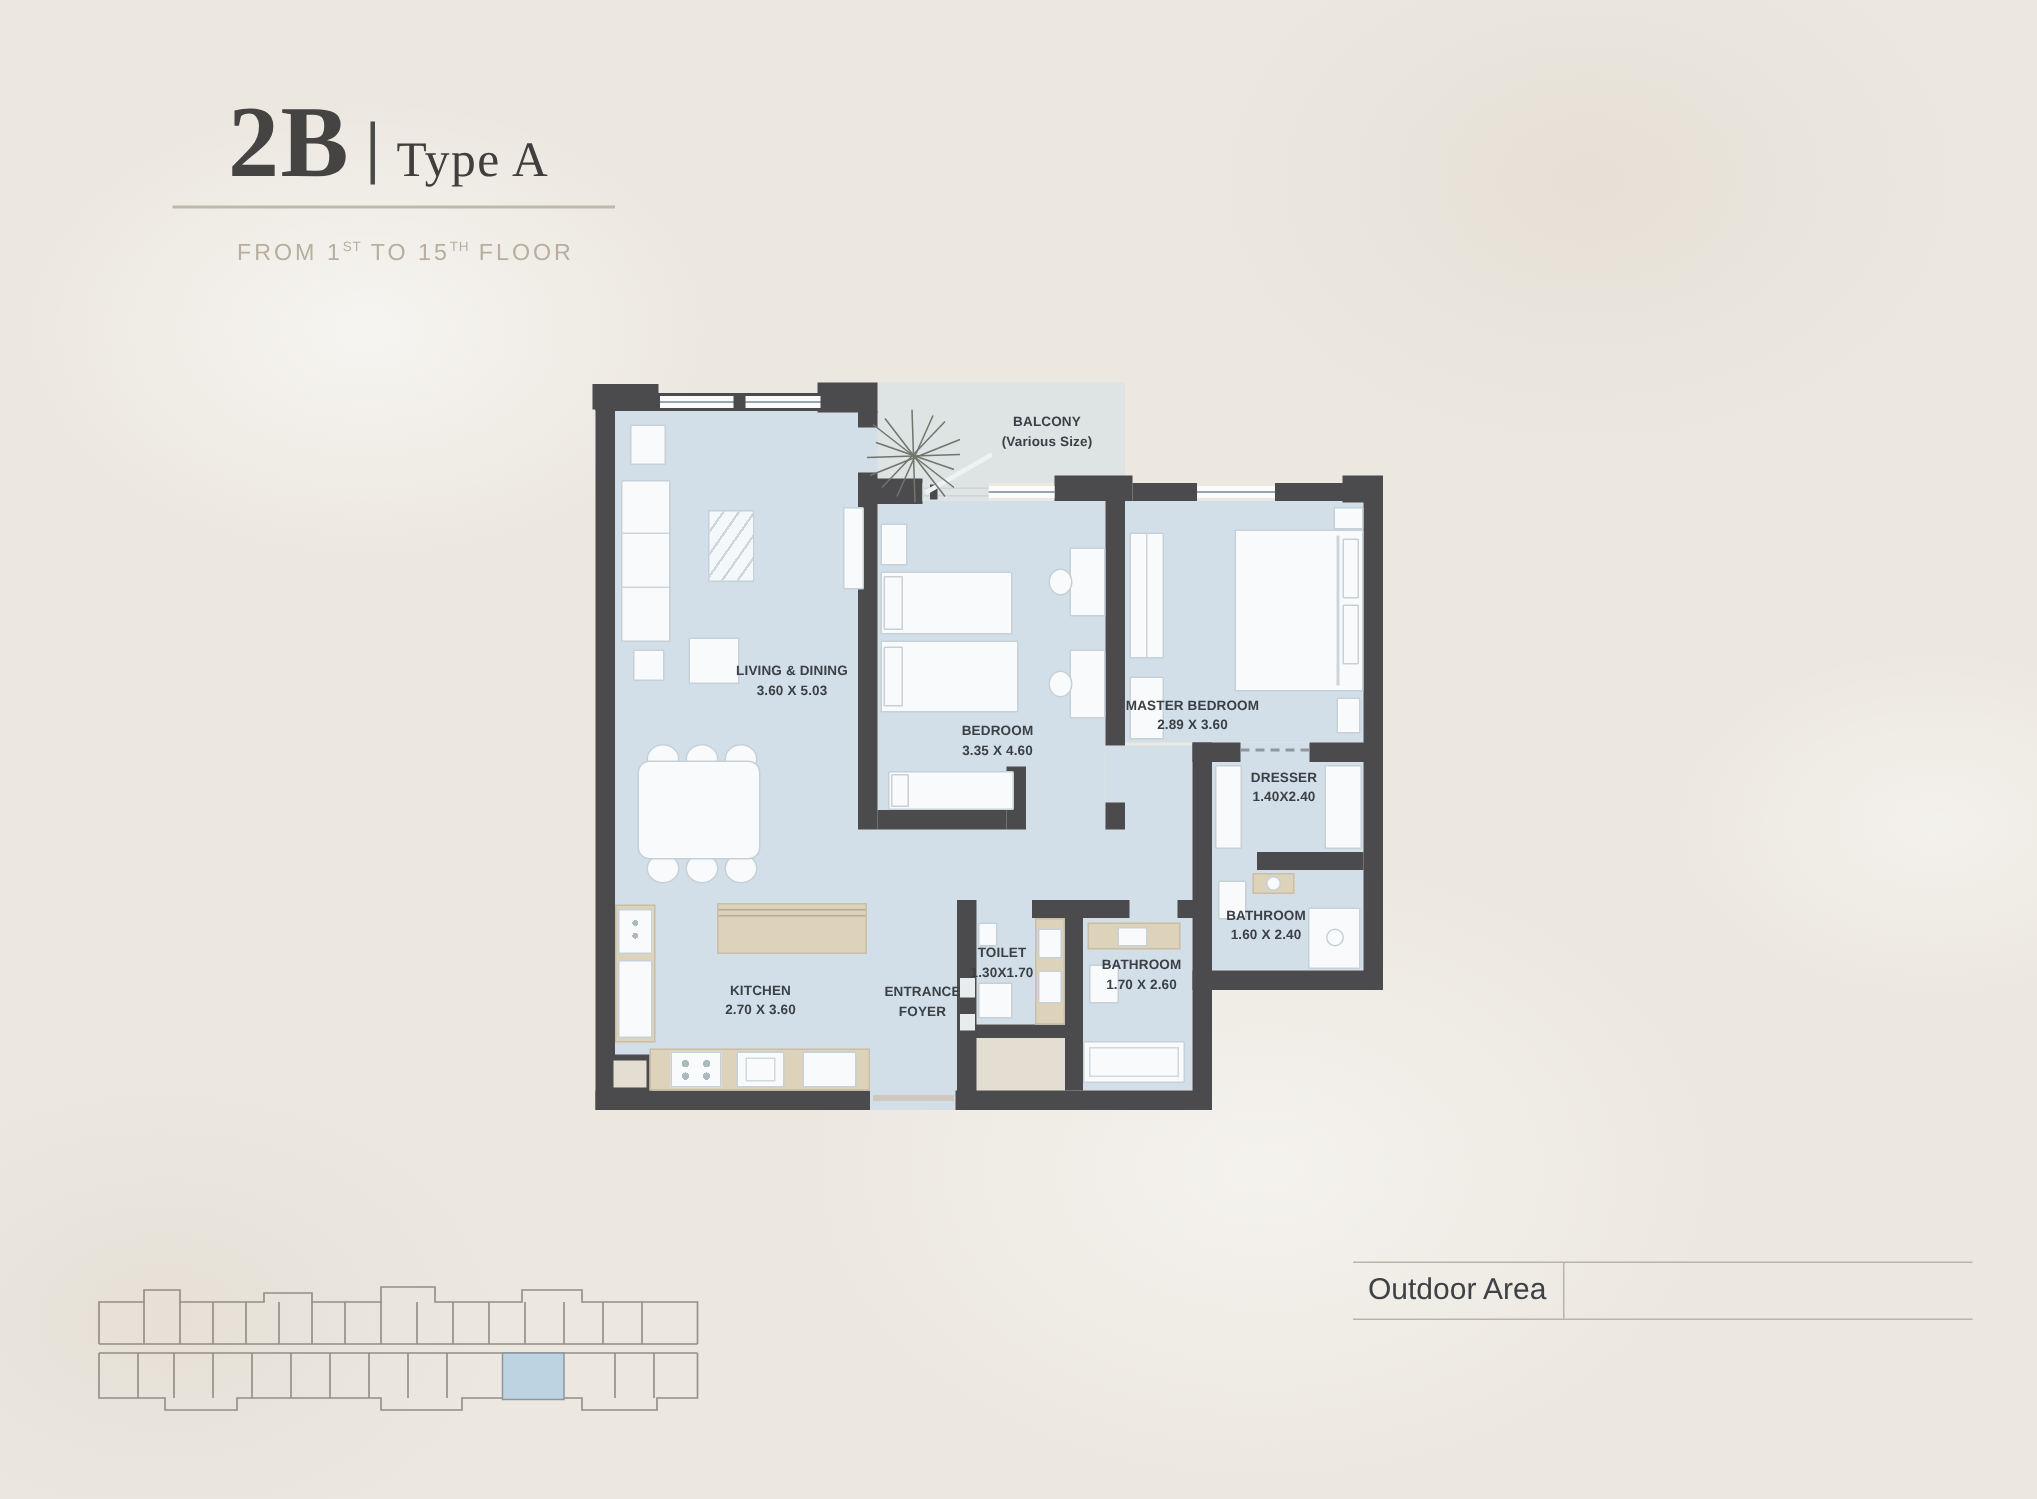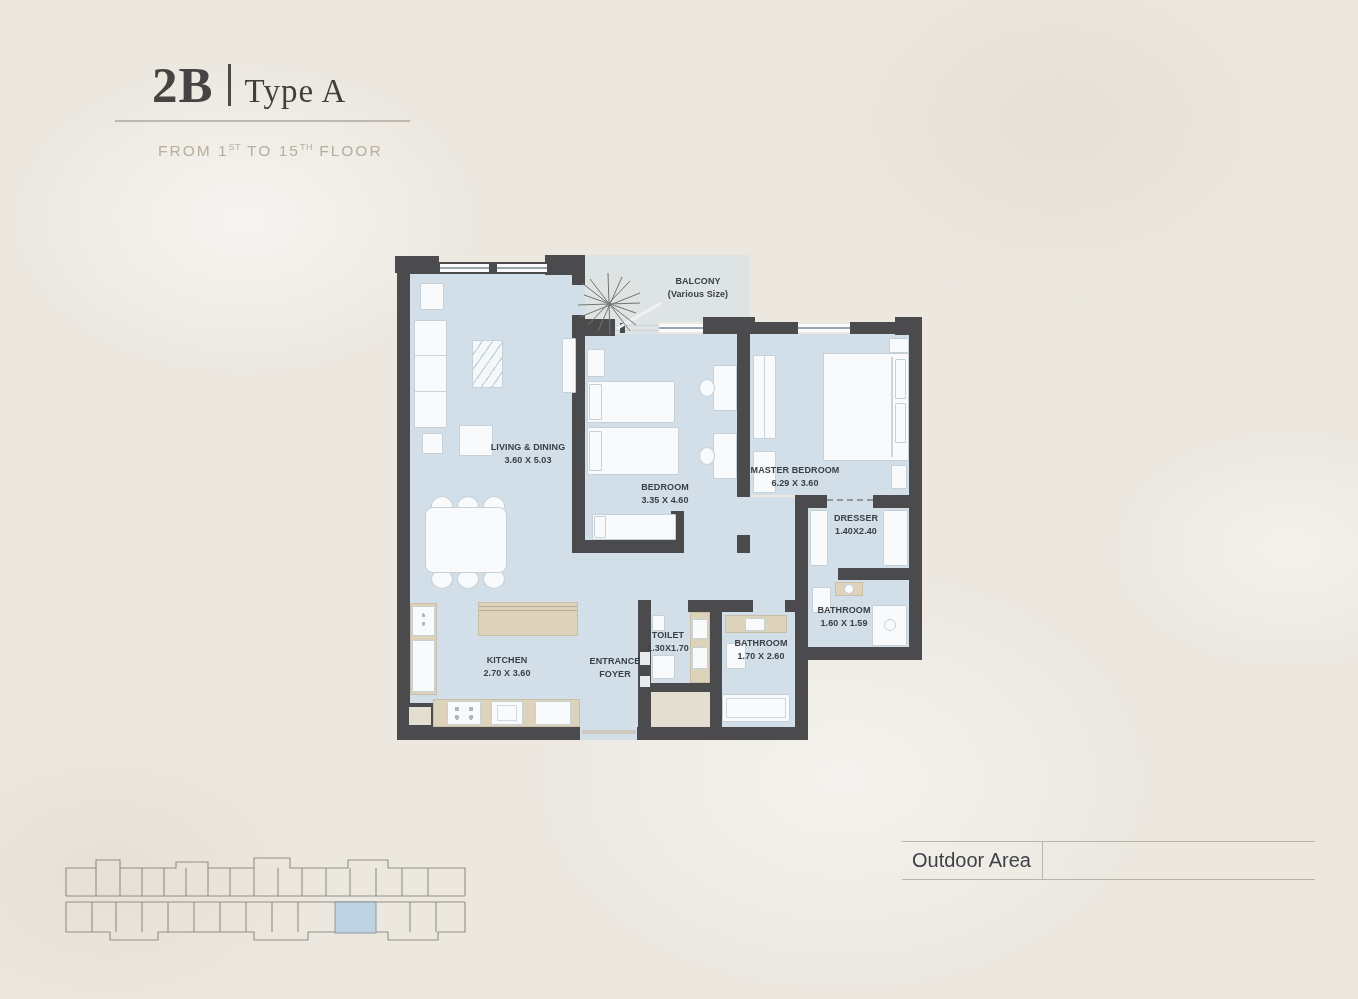--- a/index.html
+++ b/index.html
@@ -10,21 +10,21 @@
       radial-gradient(ellipse 360px 240px at 18% 22%, rgba(255,255,255,.55), transparent 65%),
       radial-gradient(ellipse 420px 300px at 78% 12%, rgba(221,213,198,.4), transparent 60%),
       radial-gradient(ellipse 520px 360px at 62% 78%, rgba(255,255,255,.45), transparent 60%),
       radial-gradient(ellipse 380px 260px at 8% 88%, rgba(219,211,196,.35), transparent 60%),
       radial-gradient(ellipse 300px 200px at 95% 55%, rgba(255,255,255,.4), transparent 60%);
     font-family:"Liberation Sans",sans-serif;
   }
   
   .hdr{position:absolute;left:115px;top:60px;width:295px;}
   .hdr-row{display:flex;align-items:baseline;padding-left:37px;}
-  .unit-code{font-family:"Liberation Serif",serif;font-size:51px;font-weight:600;color:#454442;letter-spacing:1px;line-height:1;}
+  .unit-code{font-family:"Liberation Serif",serif;font-size:68px;font-weight:600;color:#454442;letter-spacing:1px;line-height:1;}
   .unit-bar{width:3px;height:42px;background:#4a4a48;margin:0 14px;align-self:flex-end;margin-bottom:5px;}
   .unit-type{font-family:"Liberation Serif",serif;font-size:33px;font-weight:500;color:#403f3d;letter-spacing:1px;line-height:1;}
   .hdr-rule{margin-top:9px;border-bottom:2px solid #bfb8ad;width:100%;}
   .hdr-sub{margin-top:20px;padding-left:43px;font-size:15.5px;letter-spacing:2px;color:#b8ae9f;}
   .hdr-sub sup{font-size:9px;vertical-align:6px;letter-spacing:.5px;}
   
   .plan{position:absolute;left:395px;top:253px;width:540px;height:492px;}
   .plan div{position:absolute;box-sizing:border-box;}
   .w{background:#4b4b4d;}
   .fl{background:#d3dfe8;}
@@ -227,29 +227,29 @@
   <div class="lbl" style="left:133px;top:188px">
     <span>LIVING &amp; DINING</span><br>
     <span>3.60 X 5.03</span>
   </div>
   <div class="lbl" style="left:270px;top:228px">
     <span>BEDROOM</span><br>
     <span>3.35 X 4.60</span>
   </div>
   <div class="lbl" style="left:400px;top:211px">
     <span>MASTER BEDROOM</span><br>
-    <span>6.29 X 3.60</span>
+    <span>2.89 X 3.60</span>
   </div>
   <div class="lbl" style="left:461px;top:259px">
     <span>DRESSER</span><br>
     <span>1.40X2.40</span>
   </div>
   <div class="lbl" style="left:449px;top:351px">
     <span>BATHROOM</span><br>
-    <span>1.60 X 1.59</span>
+    <span>1.60 X 2.40</span>
   </div>
   <div class="lbl" style="left:366px;top:384px">
     <span>BATHROOM</span><br>
     <span>1.70 X 2.60</span>
   </div>
   <div class="lbl" style="left:273px;top:376px">
     <span>TOILET</span><br>
     <span>1.30X1.70</span>
   </div>
   <div class="lbl" style="left:220px;top:402px">

